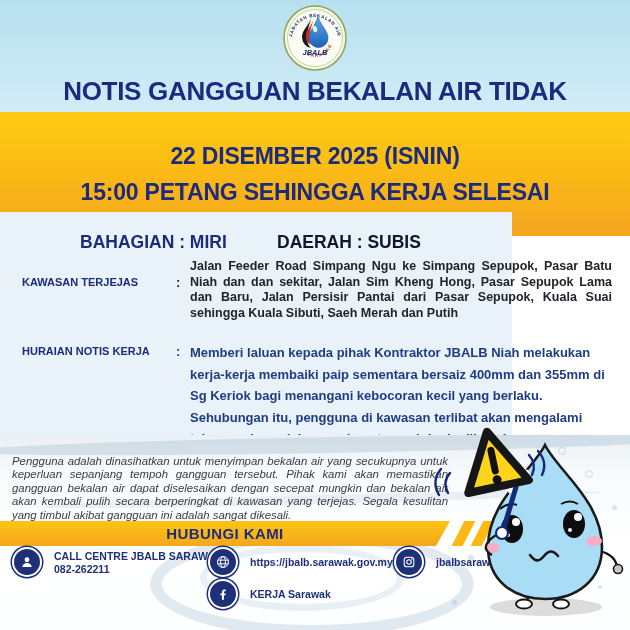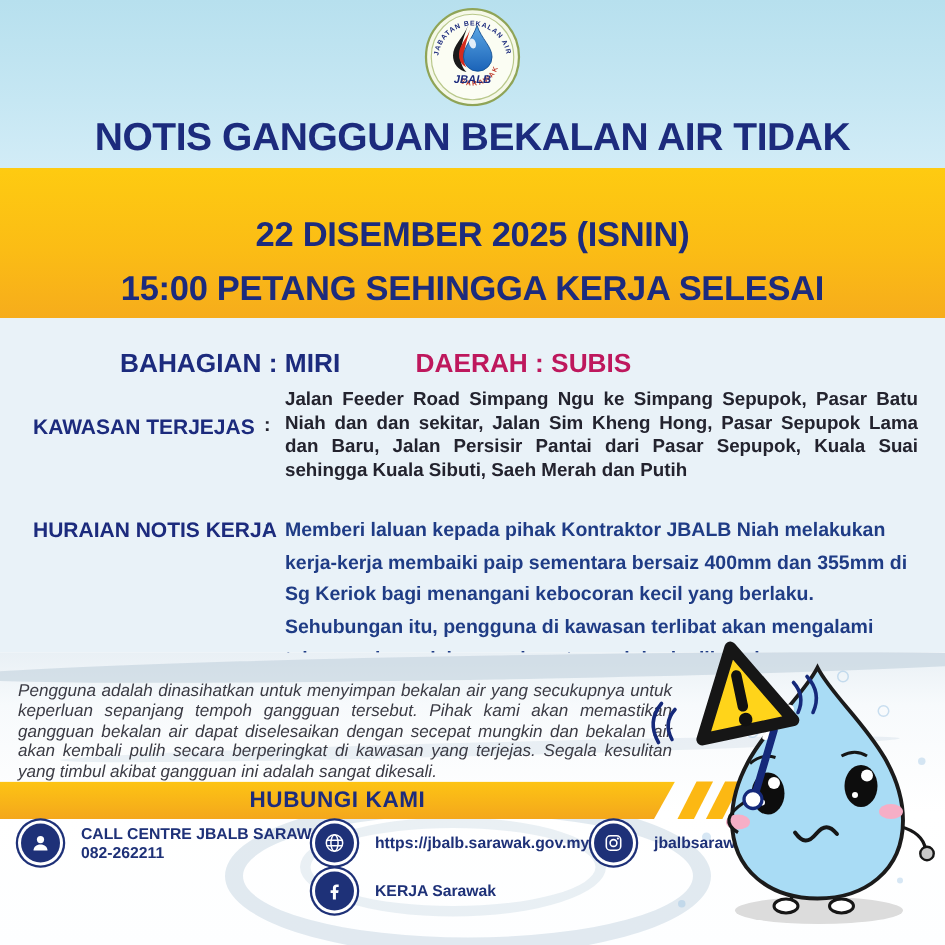--- a/index.html
+++ b/index.html
@@ -13,24 +13,24 @@
   .title{position:absolute;left:0;top:76px;width:630px;text-align:center;
     font-size:26px;font-weight:bold;letter-spacing:-0.3px;color:#1c2b7d;}
 
   
   .date-banner{position:absolute;left:0;top:112px;width:630px;height:124px;
     background:linear-gradient(180deg,#fecb11 0%,#fbbc15 45%,#f4a41f 100%);
     display:flex;flex-direction:column;align-items:center;justify-content:center;gap:9px;}
   .date-line{font-size:23px;font-weight:bold;color:#1c2b7d;letter-spacing:-0.2px;}
 
   
-  .content{position:absolute;left:0;top:212px;width:630px;height:223px;background:#e9f2f8;}
+  .content{position:absolute;left:0;top:212px;width:512px;height:223px;background:#e9f2f8;}
   .region-bahagian{position:absolute;left:80px;top:20px;font-size:17.5px;font-weight:bold;color:#1c2b7d;}
-  .region-daerah{position:absolute;left:277px;top:20px;font-size:17.5px;font-weight:bold;color:#be185d;}
-  .row-label{position:absolute;left:22px;font-size:14px;font-weight:bold;color:#1c2b7d;text-align:center;}
+  .region-daerah{position:absolute;left:277px;top:20px;font-size:17.5px;font-weight:bold;color:#0f172a;}
+  .row-label{position:absolute;left:22px;font-size:11px;font-weight:bold;color:#1c2b7d;text-align:center;}
   .row-colon{position:absolute;left:176px;font-size:13px;font-weight:bold;color:#23232e;}
   .kawasan-text{position:absolute;left:190px;top:47px;width:422px;
     font-size:12.5px;font-weight:bold;color:#23232e;line-height:15.5px;text-align:justify;}
   .huraian-text{position:absolute;left:190px;top:130px;width:424px;
     font-size:13px;font-weight:bold;color:#1f3c85;line-height:21.5px;}
 
   
   .water{position:absolute;left:0;top:435px;width:630px;height:195px;
     background:linear-gradient(180deg,#e9f0f5 0%,#f7fafc 18%,#ffffff 55%,#fdfeff 100%);}
   .streak{position:absolute;border-radius:50%;}

